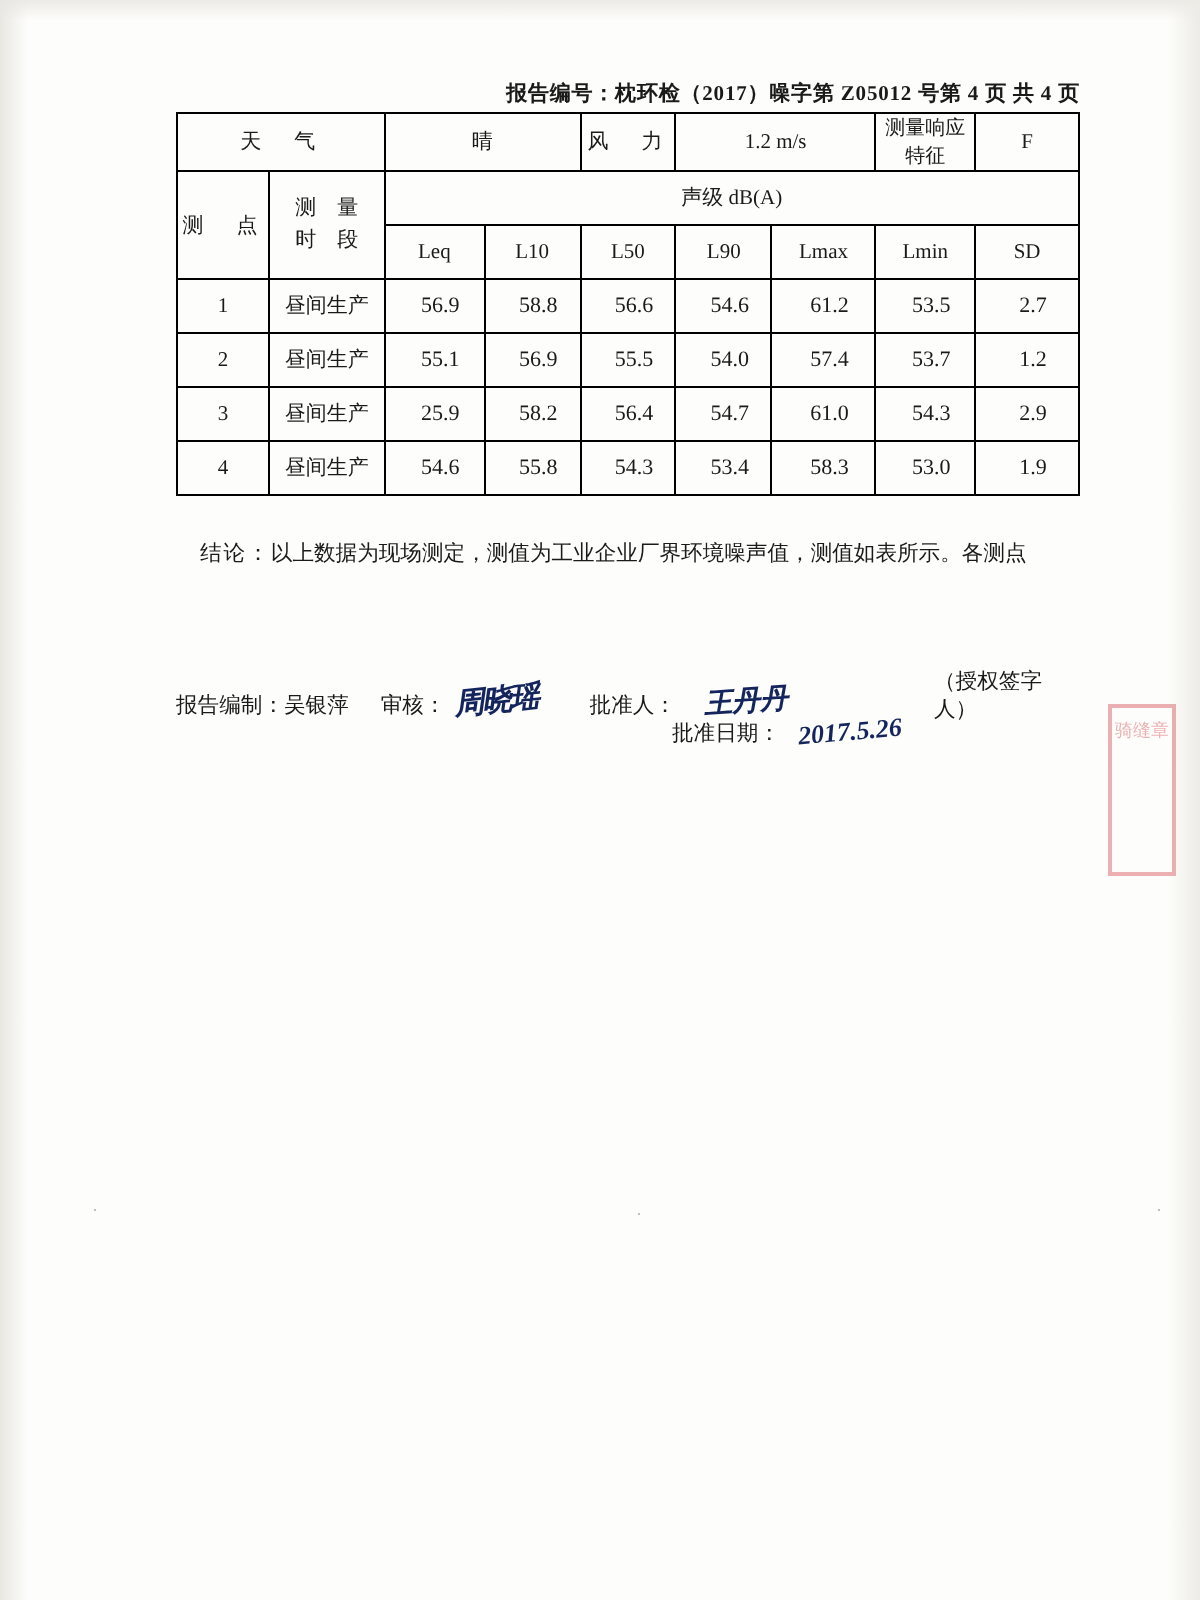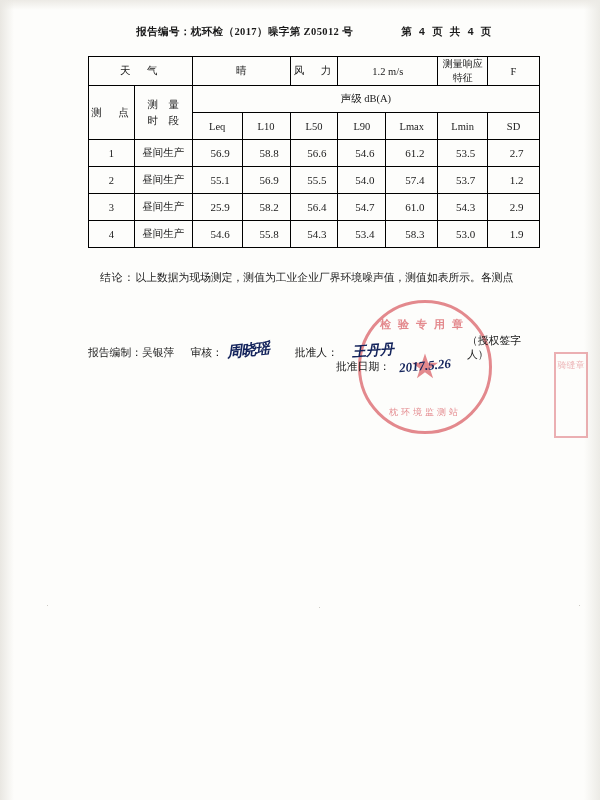--- a/index.html
+++ b/index.html
@@ -41,32 +41,31 @@
     position: absolute;
     left: 0; top: 0;
     width: 600px; height: 10px;
     background: linear-gradient(to bottom, #eceae5, rgba(255,255,255,0));
     pointer-events: none;
   }
 
   .header {
     position: absolute;
     left: 88px;
-    top: 25px;
+    top: 40px;
     width: 452px;
     display: flex;
-    justify-content: center;
+    justify-content: flex-end;
     align-items: baseline;
     font-size: 10.5px;
     font-weight: bold;
     letter-spacing: 0.4px;
-    gap: 48px;
   }
   .header-left { white-space: nowrap; }
-  .header-right { white-space: nowrap; font-family: Liberation Mono, monospace; }
+  .header-right { white-space: nowrap; }
 
   table.main {
     position: absolute;
     left: 88px;
     top: 56px;
     width: 452px;
     border-collapse: collapse;
     font-size: 10.5px;
   }
   table.main td {
@@ -339,25 +338,20 @@
       </tr>
     </tbody>
   </table>
 
   <div class="conclusion">
     <p>
       <span class="c-label">结论：</span><span>以上数据为现场测定，测值为工业企业厂界环境噪声值，测值如表所示。各测点</span>
     </p>
   </div>
 
-  <div class="seal">
-    <div class="arc-top">检验专用章</div>
-    <div class="star">★</div>
-    <div class="arc-bottom">枕环境监测站</div>
-  </div>
 
   <div class="side-stamp">骑缝章</div>
 
   <div class="signblock">
     <div class="sign-row">
       <span class="seg">报告编制：</span>
       <span class="seg sign-name">吴银萍</span>
       <span class="seg" style="margin-left:16px;">审核：</span>
       <span class="seg handwrite" style="margin-left:4px;">周晓瑶</span>
       <span class="seg" style="margin-left:26px;">批准人：</span>

